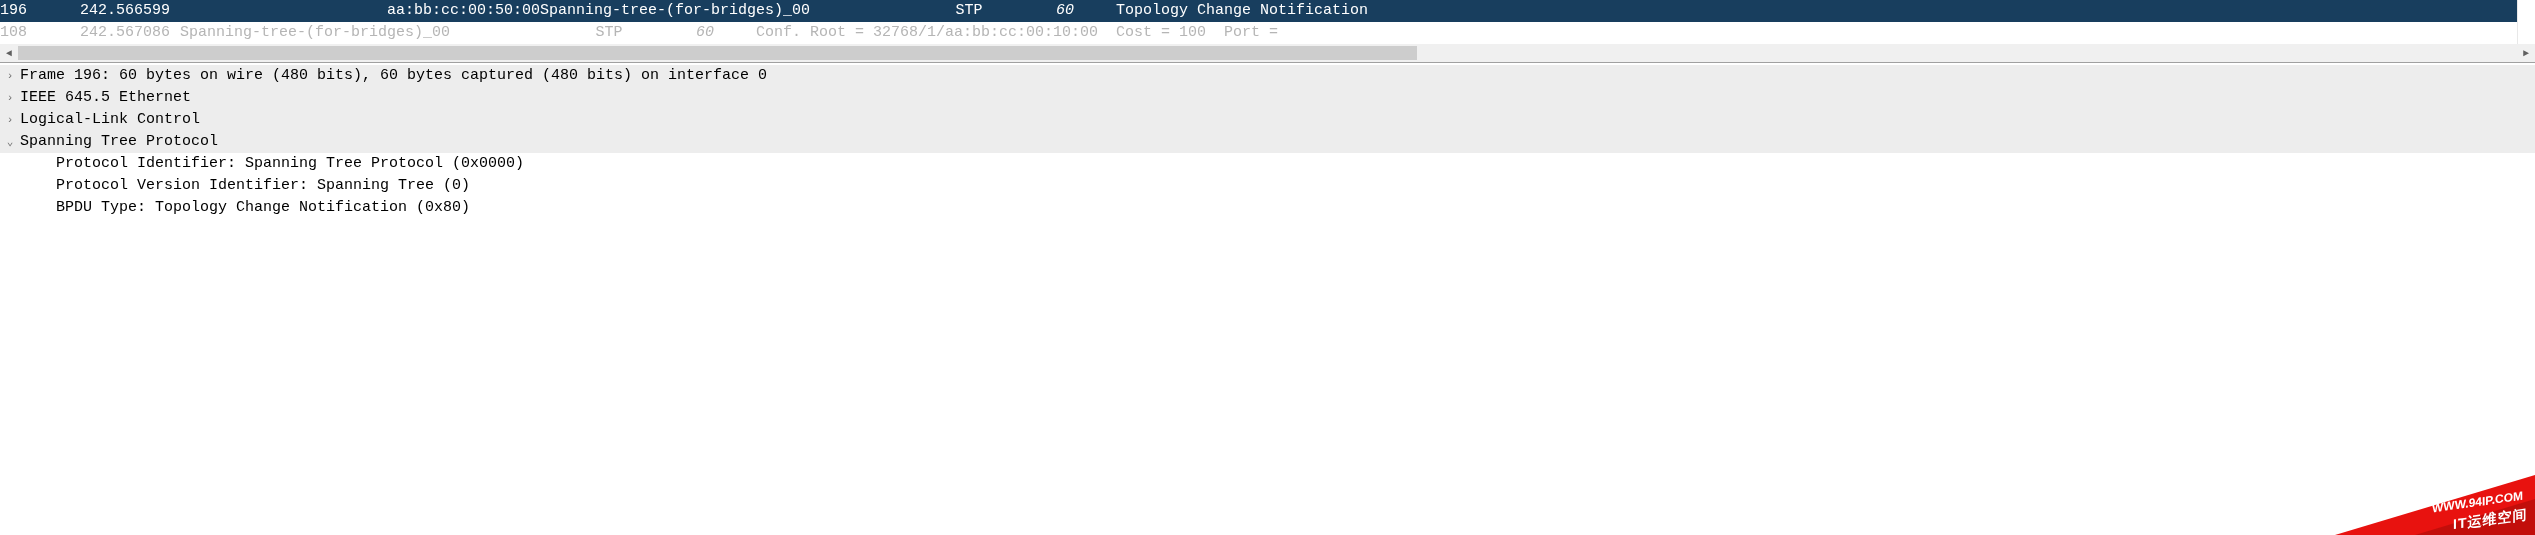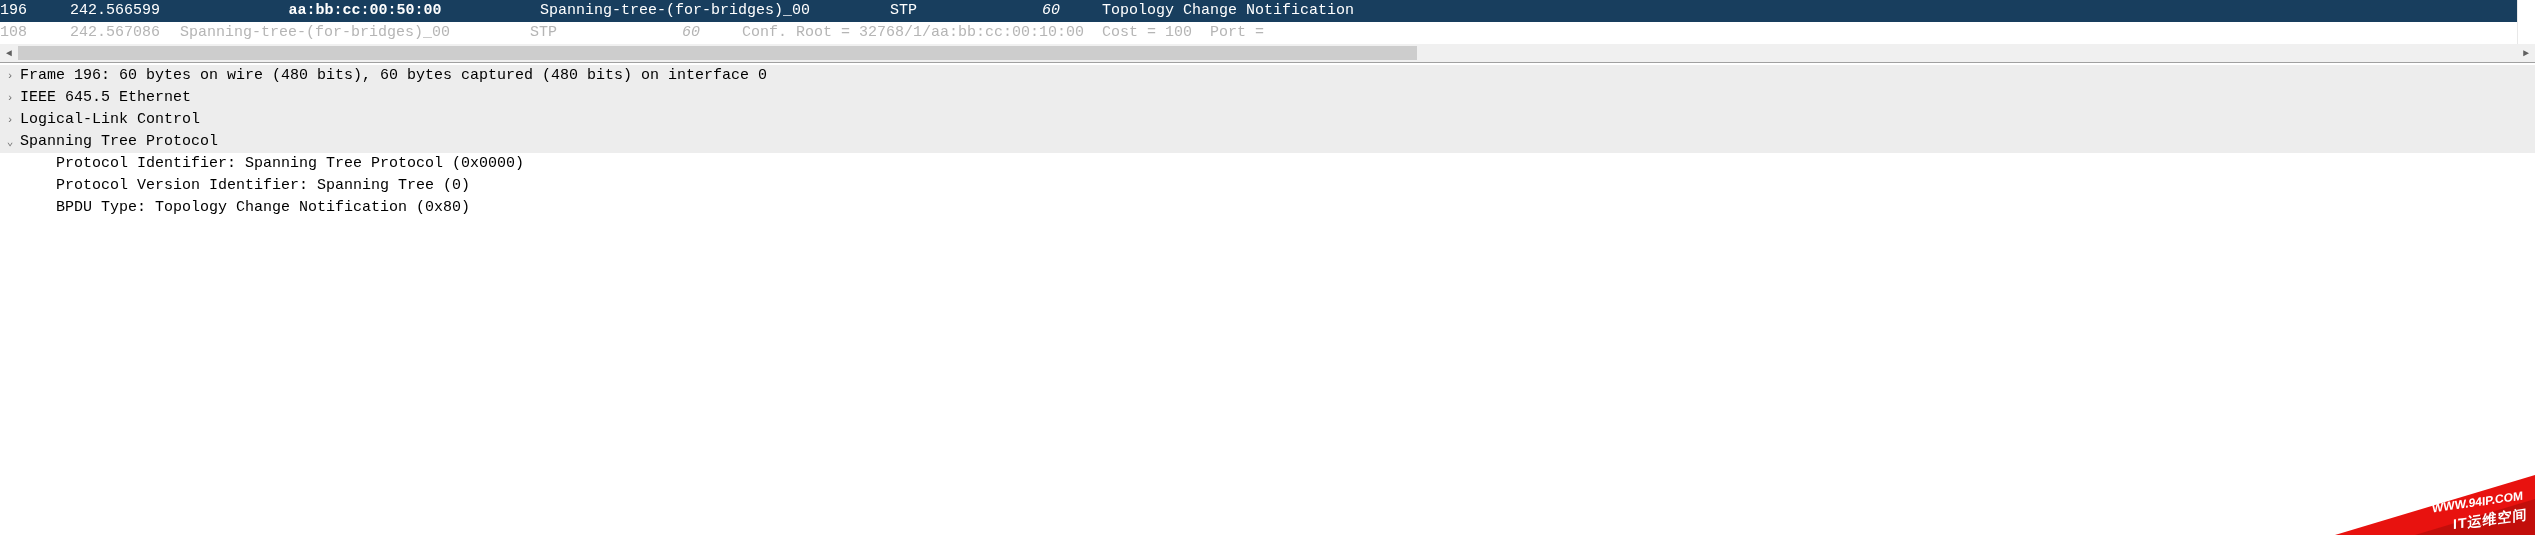--- a/index.html
+++ b/index.html
@@ -26,24 +26,24 @@
   }
   .packet-row.selected {
     background: #183e5e;
     color: #ffffff;
   }
   .packet-row.dimmed {
     color: #b5b5b5;
     background: #ffffff;
   }
   .col-no    { width: 70px;  padding-right: 6px; }
-  .col-time  { width: 110px; text-align: left;  }
-  .col-src   { width: 360px; text-align: center;  padding-left: 10px; font-weight: bold; }
+  .col-time  { width: 110px; text-align: center;  }
+  .col-src   { width: 360px; text-align: right;  padding-left: 10px; }
   .col-dst   { width: 350px; text-align: left;  }
-  .col-proto { width: 130px; text-align: left;  }
+  .col-proto { width: 130px; text-align: center; margin-left: 14px;  }
   .col-len   { width: 40px;  text-align: right; font-style: italic; }
   .col-info  { flex: 1;      text-align: left;  padding-left: 6px; overflow: hidden; margin-left: 36px; }
   .hscroll {
     height: 18px;
     background: #f0f0f0;
     border-top: 1px solid #d0d0d0;
     border-bottom: 1px solid #a0a0a0;
     display: flex;
     align-items: center;
     position: relative;

